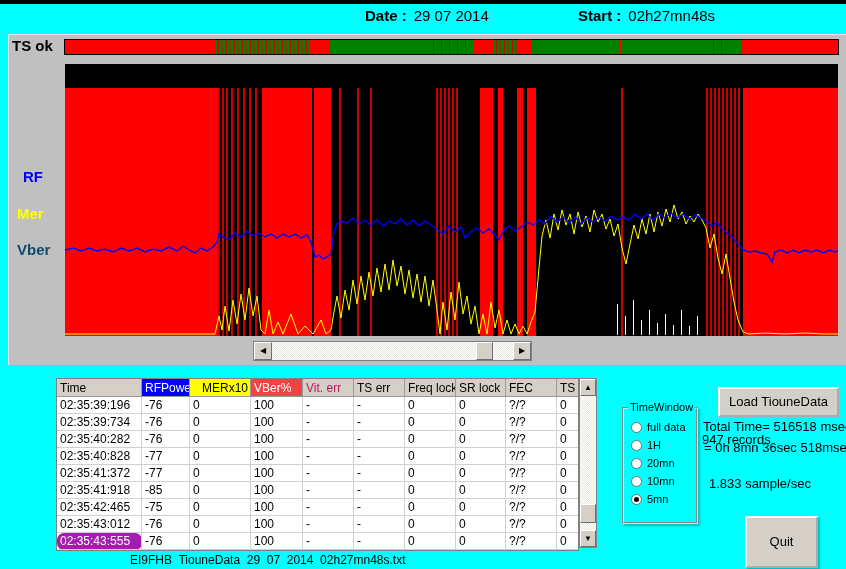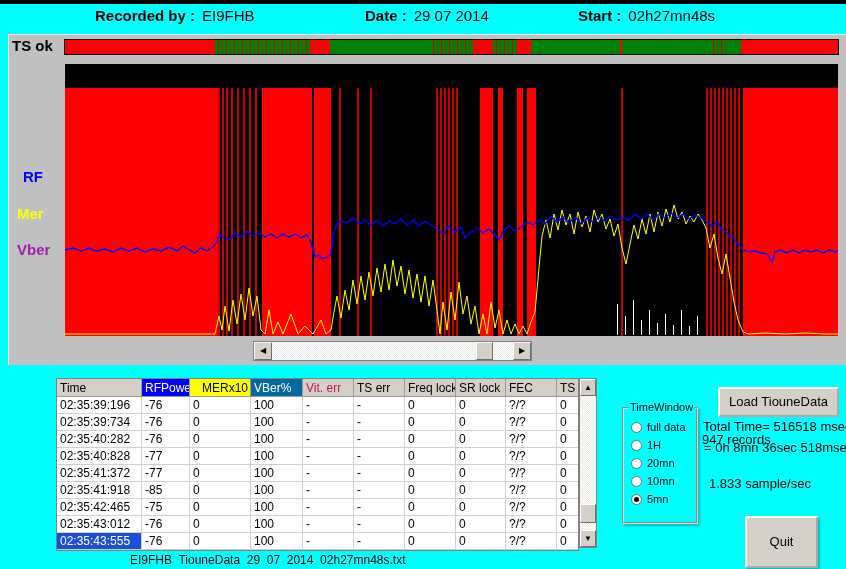--- a/index.html
+++ b/index.html
@@ -15,21 +15,21 @@
   .ts-strip{position:absolute;left:64px;top:39px;width:775px;height:16px;border:1px solid #000;
             box-sizing:border-box;display:flex;overflow:hidden;background:#008000;}
   .seg{height:100%;flex:0 0 auto;}
   .seg-red{background:#FF0000;}
   .seg-green{background:#008000;}
   .seg-mix{background:repeating-linear-gradient(90deg,#008000 0 3px,#CC0000 3px 4px,#008000 4px 7px,#7A3A00 7px 8px);}
   .chart{position:absolute;left:65px;top:64px;width:773px;height:272px;display:block;}
   .leg{position:absolute;font-size:15px;font-weight:bold;}
   .leg-rf{left:23px;top:168px;color:#0000FF;text-align:center;}
   .leg-mer{left:17px;top:205px;color:#FFFF00;}
-  .leg-vber{left:17px;top:241px;color:#a21caf;text-align:center;}
+  .leg-vber{left:17px;top:241px;color:#0c4a6e;text-align:center;}
 
   
   .hscroll{position:absolute;left:253px;top:341px;width:279px;height:20px;
            background:#E9E7E2;border:1px solid #808080;box-sizing:border-box;
            background-image:linear-gradient(45deg,#fff 25%,transparent 25%,transparent 75%,#fff 75%),
                             linear-gradient(45deg,#fff 25%,transparent 25%,transparent 75%,#fff 75%);
            background-size:2px 2px;background-position:0 0,1px 1px;}
   .sb-btn{position:absolute;width:18px;background:#D4D0C8;border:1px solid;
           border-color:#FFF #6F6F6F #6F6F6F #FFF;box-sizing:border-box;text-align:center;
           font-size:8px;line-height:16px;color:#000;cursor:default;}
@@ -48,21 +48,21 @@
           border:1px solid;border-color:#FFF #6F6F6F #6F6F6F #FFF;box-sizing:border-box;}
 
   
   .tablewrap{position:absolute;left:56px;top:378px;width:523px;height:173px;background:#FFF;
              border:1px solid #808080;box-sizing:border-box;overflow:hidden;}
   .grid{border-collapse:collapse;table-layout:fixed;width:521px;font-size:12px;}
   .grid th{height:17px;background:#D4D0C8;font-weight:normal;text-align:left;padding:0 0 0 3px;
            border-right:1px solid #9a9a9a;border-bottom:1px solid #9a9a9a;overflow:hidden;white-space:nowrap;}
   .grid td{height:16px;padding:0 0 0 3px;border-right:1px solid #D0D0D0;border-bottom:1px solid #D0D0D0;
            overflow:hidden;white-space:nowrap;background:#FFF;}
-  .grid td.sel{background:#1d4ed8;color:#FFF;}
+  .grid td.sel{background:#a21caf;color:#FFF;border-radius:7px;}
 
   
   .groupbox{position:absolute;left:622px;top:407px;width:76px;height:117px;background:#00FFFF;
             border:2px groove #DCDCDC;box-sizing:border-box;box-shadow:2px 2px 2px rgba(0,0,0,.25);}
   .gb-title{position:absolute;top:-8px;left:4px;background:#00FFFF;font-size:11px;padding:0 2px;}
   .radio-row{display:flex;align-items:center;height:16px;margin:2px 0 0 7px;font-size:11px;cursor:default;}
   .radio-row:first-of-type{margin-top:10px;}
   .rdot{width:11px;height:11px;border-radius:50%;background:#FFF;border:1px solid #6F6F6F;
         box-sizing:border-box;margin-right:5px;position:relative;flex:0 0 auto;}
   .rdot.checked::after{content:"";position:absolute;left:2px;top:2px;width:5px;height:5px;
@@ -77,23 +77,20 @@
   .stat3{left:702px;top:432px;text-align:center;}
   .stat4{left:709px;top:476px;}
   .footer{position:absolute;left:130px;top:553px;font-size:12px;white-space:pre;}
 </style>
 </head>
 <body>
 
 <div class="screen">
   <div class="topstrip"></div>
 
-  <div class="hgroup" style="left:95px">
-    <span class="hlabel">Recorded by :</span><span class="hvalue">EI9FHB</span>
-  </div>
   <div class="hgroup" style="left:365px">
     <span class="hlabel">Date :</span><span class="hvalue">29 07 2014</span>
   </div>
   <div class="hgroup" style="left:578px">
     <span class="hlabel">Start :</span><span class="hvalue">02h27mn48s</span>
   </div>
 
   <div class="panel"></div>
   <span class="ts-label">TS ok</span>
   <div class="ts-strip">
@@ -175,21 +172,21 @@
     <div class="sb-btn sb-right">▶</div>
   </div>
 
   <div class="tablewrap">
     <table class="grid">
       <thead>
           <tr>
             <th style="width: 81px; background: rgb(212, 208, 200); color: rgb(0, 0, 0); margin-left: 24px;">Time</th>
             <th style="width: 44px; background: rgb(0, 0, 255); color: rgb(255, 255, 255);">RFPower</th>
             <th style="width: 48px; background: rgb(255, 255, 0); color: rgb(0, 0, 0); padding-left: 12px;">MERx10</th>
-            <th style="width: 48px; background: #0369a1; color: rgb(255, 255, 255);">VBer%</th>
+            <th style="width: 48px; background: #ef4444; color: rgb(255, 255, 255);">VBer%</th>
             <th style="width: 47px; background: rgb(212, 208, 200); color: #be185d;">Vit. err</th>
             <th style="width: 47px; background: rgb(212, 208, 200); color: rgb(0, 0, 0);">TS err</th>
             <th style="width: 47px; background: rgb(212, 208, 200); color: rgb(0, 0, 0);">Freq lock</th>
             <th style="width: 46px; background: rgb(212, 208, 200); color: rgb(0, 0, 0);">SR lock</th>
             <th style="width: 47px; background: rgb(212, 208, 200); color: rgb(0, 0, 0);">FEC</th>
             <th style="width: 47px; background: rgb(212, 208, 200); color: rgb(0, 0, 0);">TS OK</th>
           </tr>
         </thead>
       <tbody>
           <tr>

